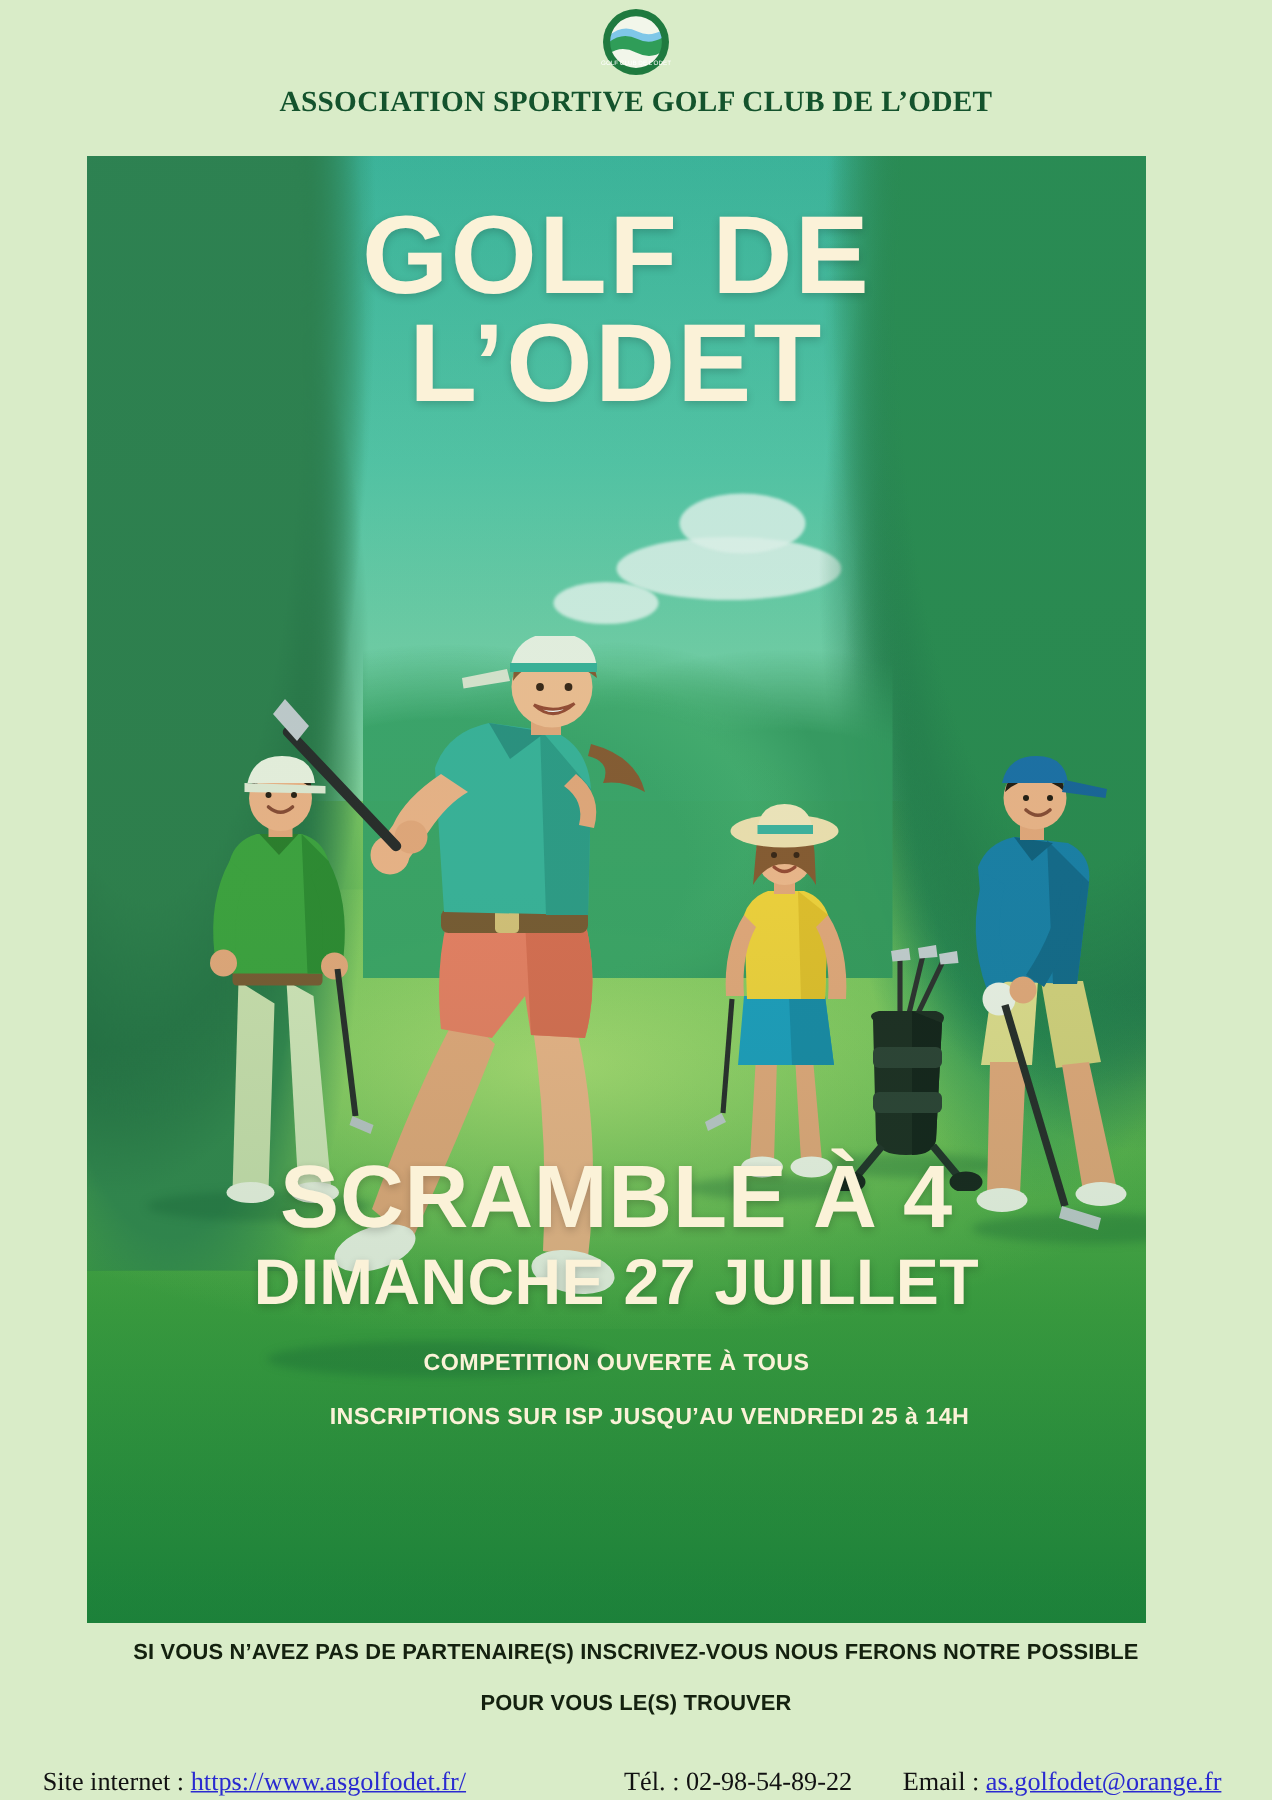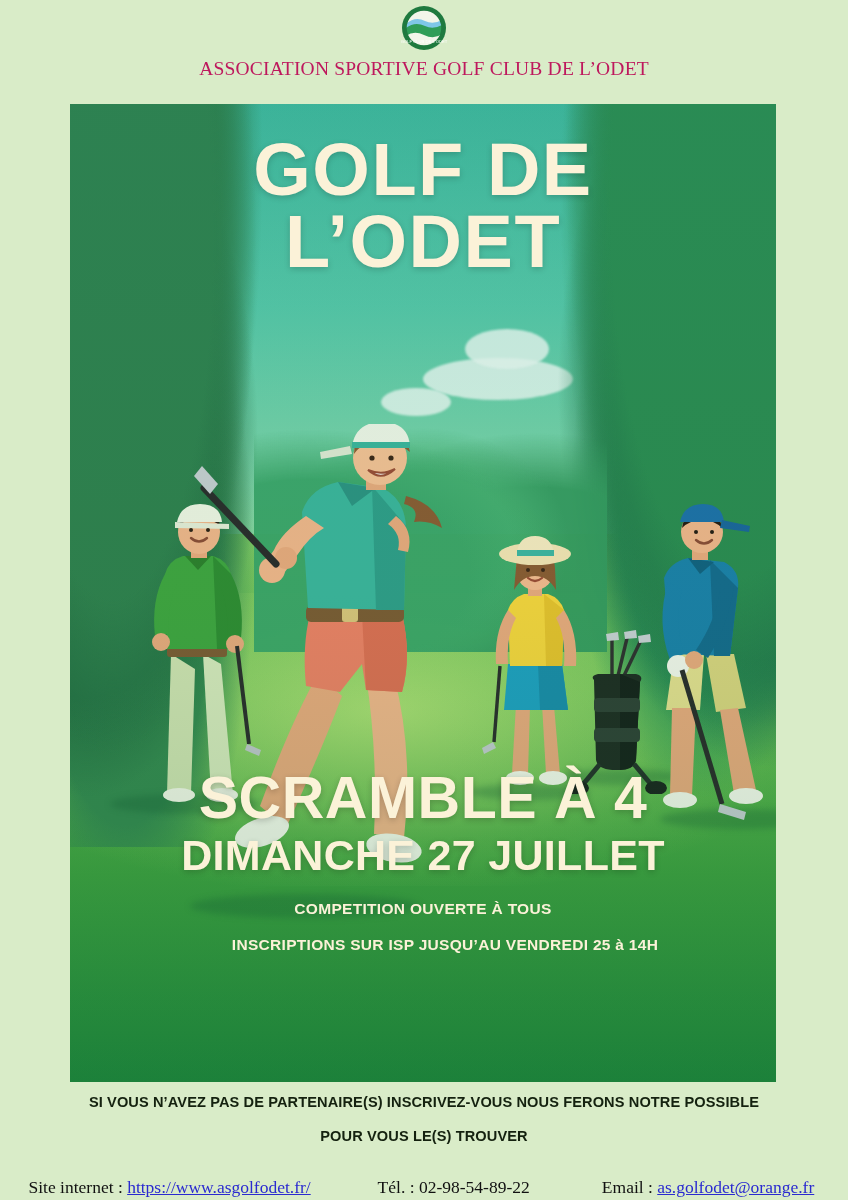--- a/index.html
+++ b/index.html
@@ -19,31 +19,31 @@
     text-align: center;
   }
   .logo {
     width: 48px;
     height: 48px;
     margin: 0 auto;
     position: relative;
   }
   .assoc-title {
     font-family: "Liberation Serif", serif;
-    font-weight: normal;
+    font-weight: bold;
     font-size: 19.5px;
     letter-spacing: 0.2px;
-    color: #be185d;
+    color: #14532d;
     margin-top: 6px;
   }
 
   
   .poster {
     position: absolute;
-    left: 70px;
+    left: 58px;
     top: 104px;
     width: 706px;
     height: 978px;
     overflow: hidden;
     background: #4d7c0f;
   }
 
   
   .bg-sky {
     position: absolute;
@@ -177,21 +177,21 @@
   .footer-contacts {
     position: absolute;
     left: 0; right: 0; top: 1143px;
     display: flex;
     align-items: baseline;
     font-family: "Liberation Serif", serif;
     font-size: 17.5px;
     color: #111;
   }
   .fc-left { width: 40%; text-align: center; }
-  .fc-mid { width: 27%; text-align: center; }
+  .fc-mid { width: 27%; text-align: right; }
   .fc-right { width: 33%; text-align: center; margin-top: 34px; }
   .link {
     color: #2a2ad0;
     text-decoration: underline;
   }
 
   
   .fig { position: absolute; }
 
   

